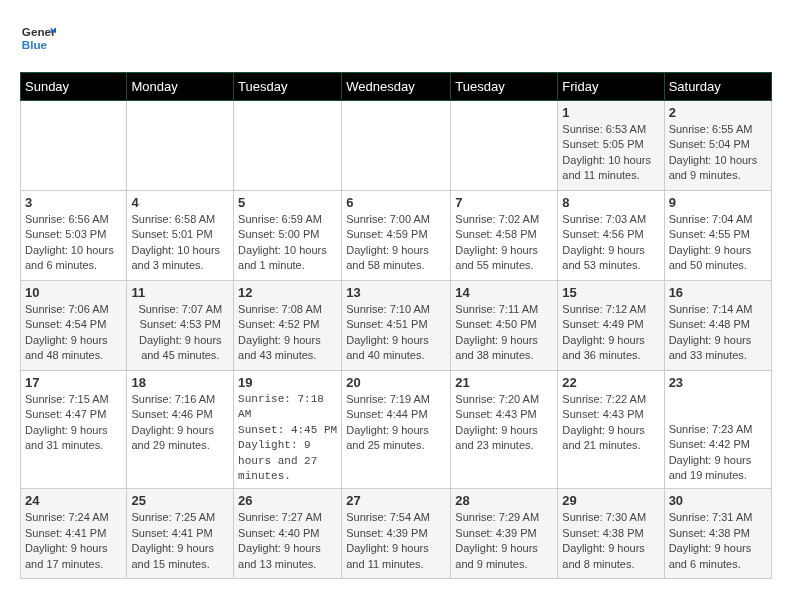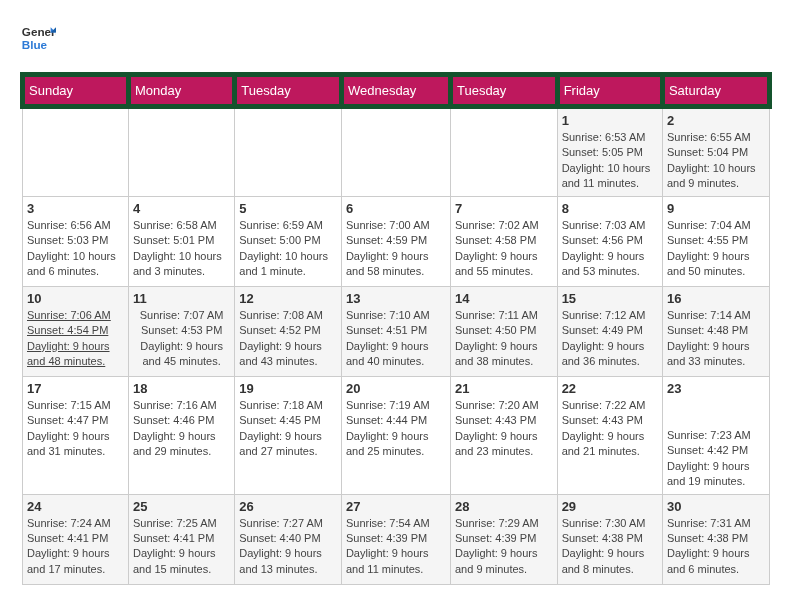--- a/index.html
+++ b/index.html
@@ -36,27 +36,27 @@
     .subtitle {
       font-size: 15px;
       color: #555;
     }
     table {
       width: 100%;
       border-collapse: collapse;
       font-size: 11px;
     }
     thead tr th {
-      background-color: #be185d;
+      background-color: #000000;
       color: #fff;
       padding: 6px 4px;
       text-align: left;
       font-size: 13px;
       font-weight: normal;
-      border: 5px solid #14532d;
+      border: 1px solid #14532d;
     }
     tbody tr td {
       vertical-align: top;
       border: 1px solid #ccc;
       padding: 4px;
       height: 90px;
       width: 113px;
       background: #fff;
     }
     tbody tr:nth-child(odd) td {
@@ -167,21 +167,21 @@
         <td>
           <span class="day-num">9</span>
           <div class="day-info" style="white-space: pre-line;">Sunrise: 7:04 AM
 Sunset: 4:55 PM
 Daylight: 9 hours and 50 minutes.</div>
         </td>
       </tr>
       <tr>
         <td>
           <span class="day-num">10</span>
-          <div class="day-info" style="white-space: pre-line; text-decoration: underline;">Sunrise: 7:06 AM
+          <div class="day-info" style="white-space: pre-line;">Sunrise: 7:06 AM
 Sunset: 4:54 PM
 Daylight: 9 hours and 48 minutes.</div>
         </td>
         <td>
           <span class="day-num">11</span>
           <div class="day-info" style="white-space: pre-line; text-align: center;">Sunrise: 7:07 AM
 Sunset: 4:53 PM
 Daylight: 9 hours and 45 minutes.</div>
         </td>
         <td>
@@ -223,21 +223,21 @@
 Daylight: 9 hours and 31 minutes.</div>
         </td>
         <td>
           <span class="day-num">18</span>
           <div class="day-info" style="white-space: pre-line;">Sunrise: 7:16 AM
 Sunset: 4:46 PM
 Daylight: 9 hours and 29 minutes.</div>
         </td>
         <td>
           <span class="day-num">19</span>
-          <div class="day-info" style="white-space: pre-line;">Sunrise: 7:18 AM
+          <div class="day-info" style="white-space: pre-line; font-family: Liberation Mono, monospace;">Sunrise: 7:18 AM
 Sunset: 4:45 PM
 Daylight: 9 hours and 27 minutes.</div>
         </td>
         <td>
           <span class="day-num">20</span>
           <div class="day-info" style="white-space: pre-line;">Sunrise: 7:19 AM
 Sunset: 4:44 PM
 Daylight: 9 hours and 25 minutes.</div>
         </td>
         <td>

